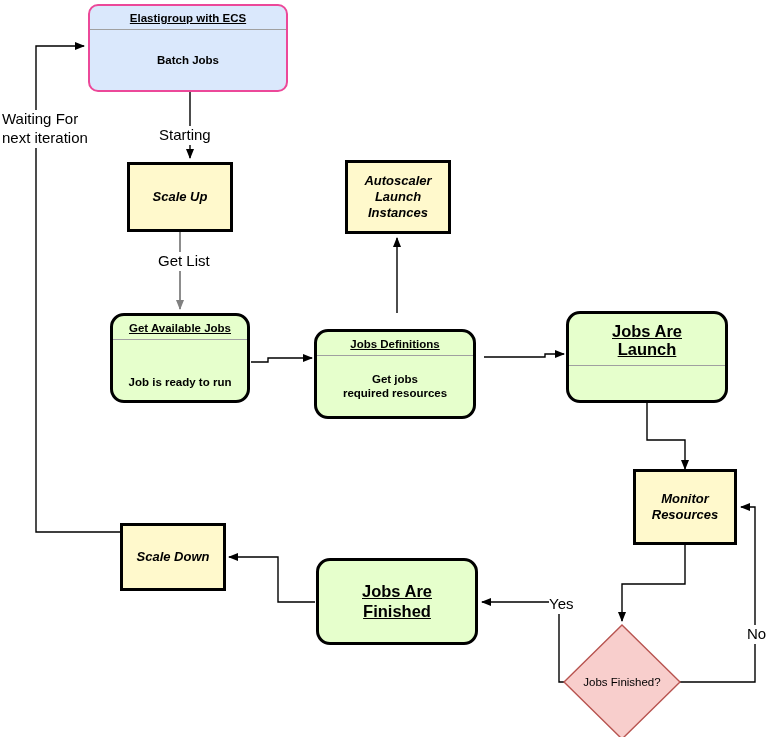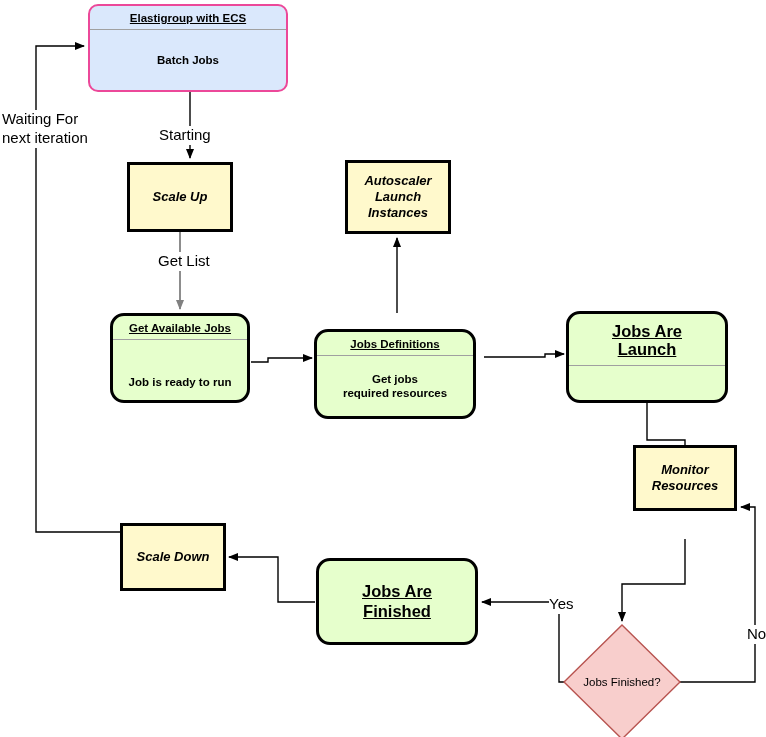--- a/index.html
+++ b/index.html
@@ -222,21 +222,21 @@
 
   <div class="node roundbox" style="left:566px; top:311px; width:162px; height:92px;">
     <div class="rb-title big">
       <u>Jobs Are</u>
       <br>
       <u>Launch</u>
     </div>
     <div class="rb-body"></div>
   </div>
 
-  <div class="node rect" style="left:633px; top:445px; width:104px; height:66px;">
+  <div class="node rect" style="left:633px; top:469px; width:104px; height:76px;">
     <div>
       <div>Monitor</div>
       <div>Resources</div>
     </div>
   </div>
 
   <div class="diamond-wrap" style="left:556px; top:617px; width:132px; height:130px;">
     <svg width="132" height="130" viewBox="0 0 132 130" xmlns="http://www.w3.org/2000/svg">
       <polygon points="66,8 124,65 66,122 8,65" fill="#f8cecc" stroke="#b85450" stroke-width="1.4"></polygon>
     </svg>

